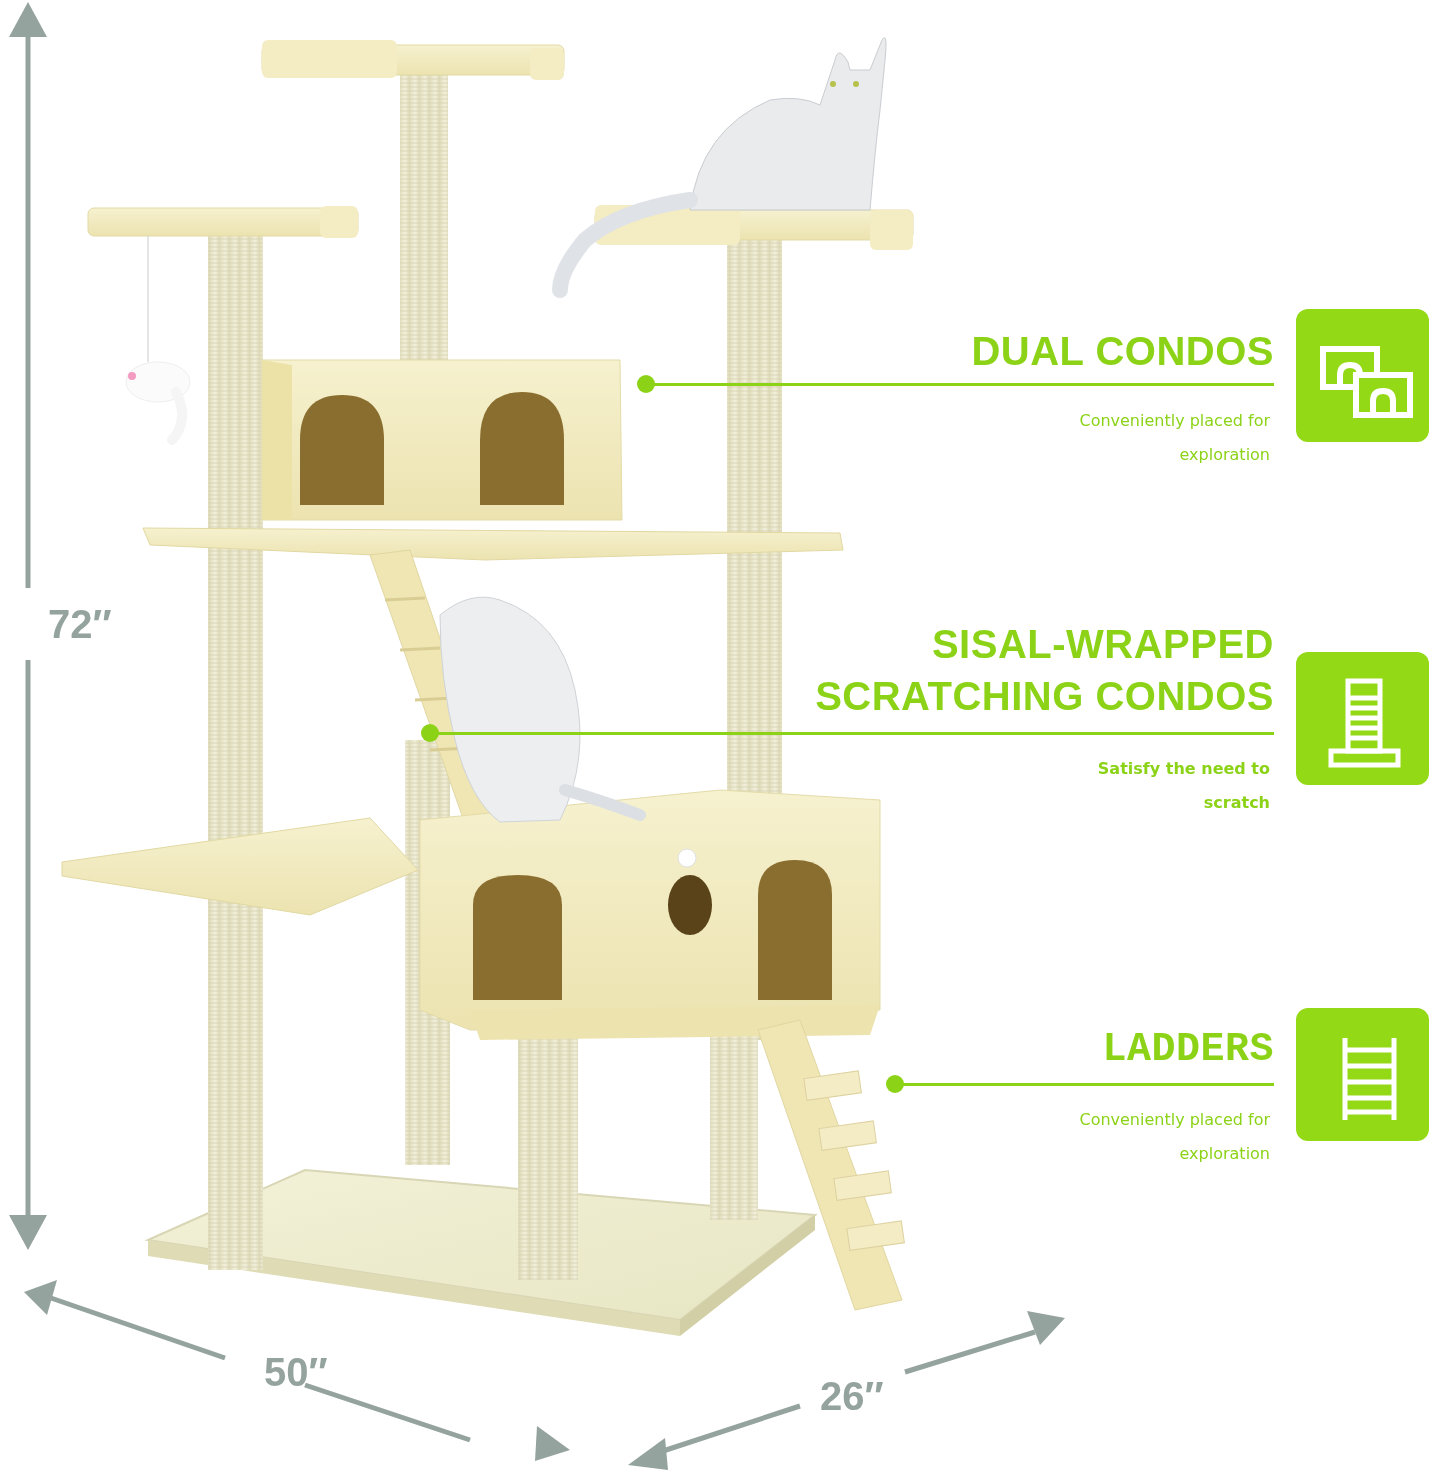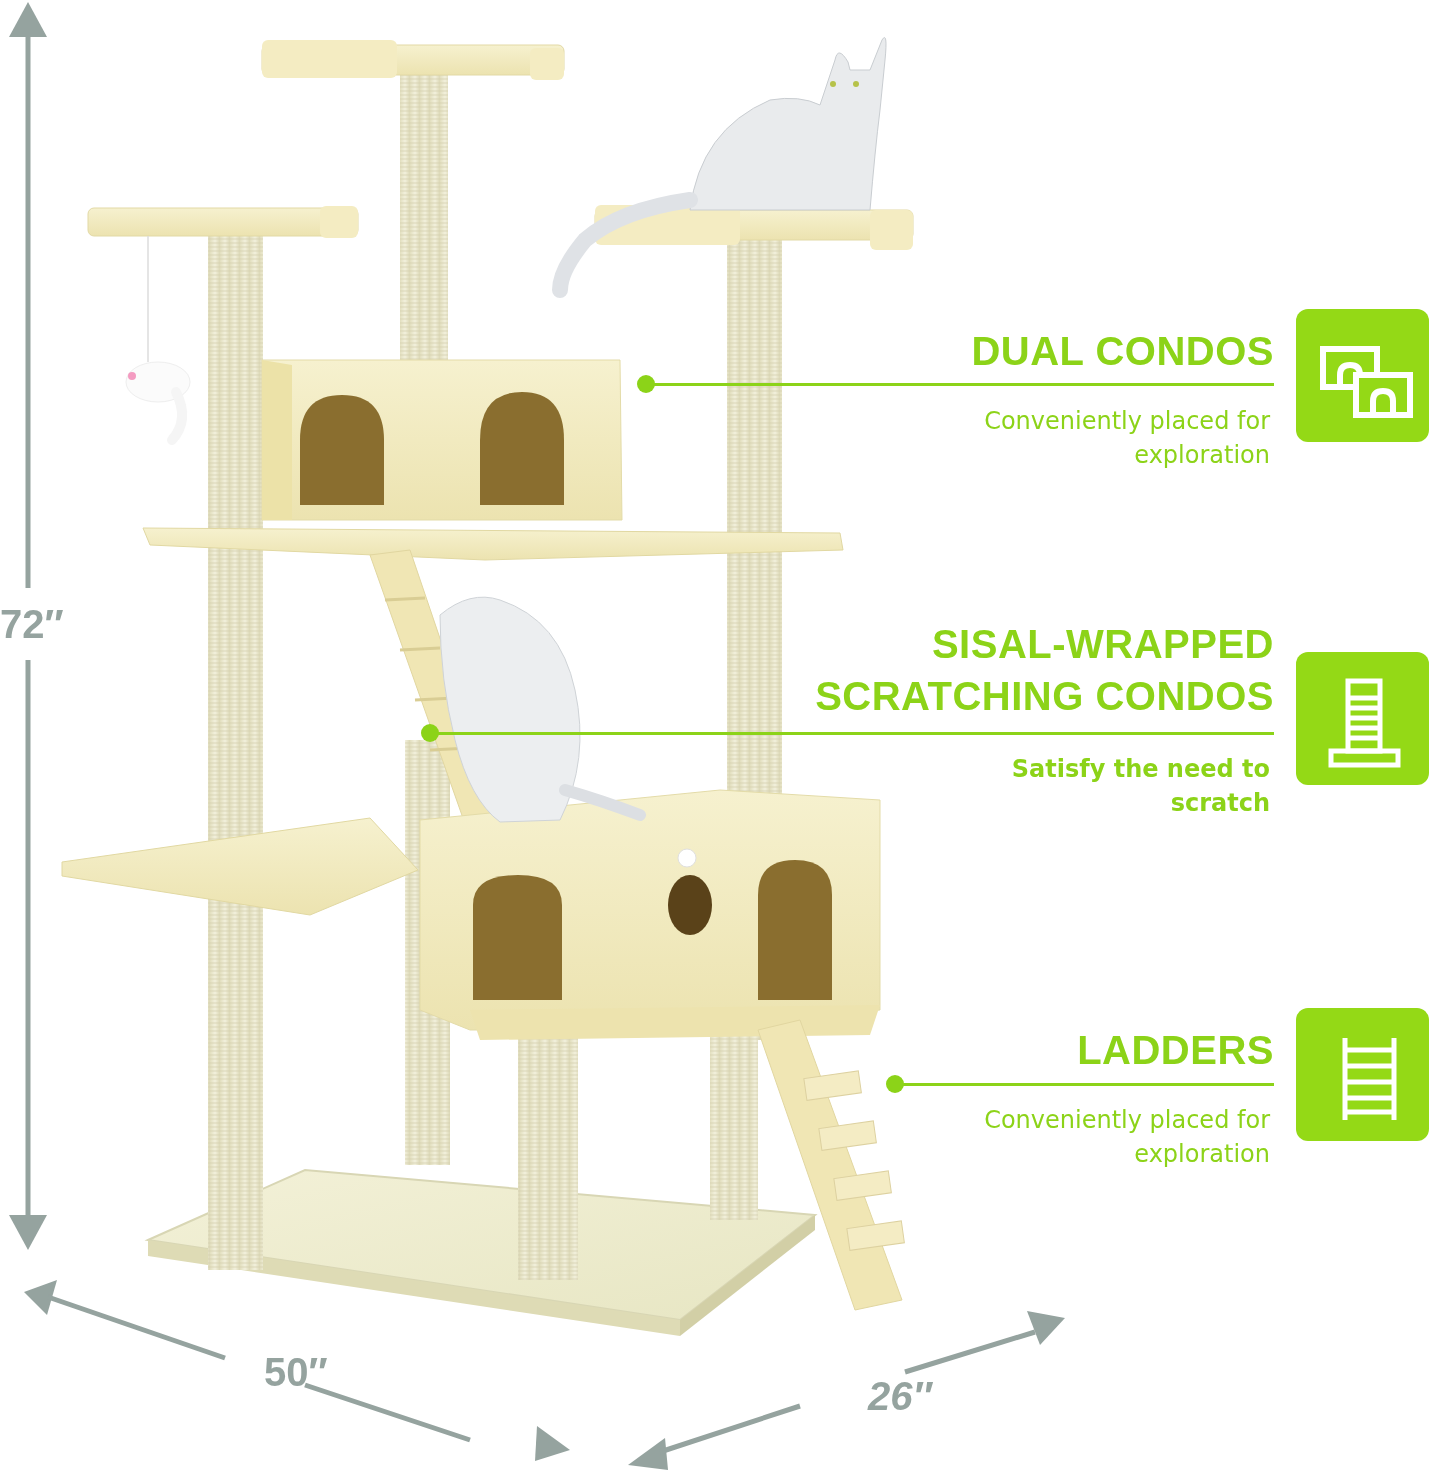--- a/index.html
+++ b/index.html
@@ -5,21 +5,21 @@
   html, body { margin:0; padding:0; background:#ffffff; }
   body { width:1434px; height:1477px; position:relative; overflow:hidden; font-family:"DejaVu Sans", sans-serif; }
   .scene { position:absolute; left:0; top:0; width:1434px; height:1477px; }
   .feature-title {
     position:absolute; right:160px; text-align:right; color:#8cd318;
     font-family:"Liberation Sans", sans-serif; font-weight:bold; font-size:40px; line-height:46px; letter-spacing:0.5px;
     white-space:nowrap;
   }
   .feature-desc {
     position:absolute; right:164px; text-align:right; color:#8cd318;
-    font-family:"DejaVu Sans", sans-serif; font-size:24px; line-height:34px; white-space:pre-line;
+    font-family:"DejaVu Sans", sans-serif; font-size:16px; line-height:34px; white-space:pre-line;
   }
   .callout-line { position:absolute; height:3px; background:#8cd318; }
   .callout-dot { position:absolute; width:18px; height:18px; border-radius:50%; background:#8cd318; }
   .icon-tile { position:absolute; width:133px; height:133px; border-radius:12px; background:#94d916; }
   .icon-tile svg { width:133px; height:133px; display:block; }
   .dim-label {
     position:absolute; color:#95a39f; font-family:"Liberation Sans", sans-serif; font-weight:bold;
     font-size:40px; line-height:40px; white-space:nowrap;
   }
 </style>
@@ -150,23 +150,23 @@
     <line x1="305" y1="1385" x2="470" y2="1440" stroke-width="5"></line>
     <polygon points="500,1452 467,1428 465,1463" stroke="none" transform="translate(70 -2)"></polygon>
 
     <polygon points="628,1465 665,1438 668,1470" stroke="none"></polygon>
     <line x1="660" y1="1452" x2="800" y2="1406" stroke-width="5"></line>
     <line x1="905" y1="1372" x2="1035" y2="1332" stroke-width="5"></line>
     <polygon points="1065,1318 1027,1311 1040,1345" stroke="none"></polygon>
   </g>
 </svg>
 
-<div class="dim-label" style="left:0; top:604px;">72″</div>
+<div class="dim-label" style="left:0; top:604px;padding-left:48px;">72″</div>
 <div class="dim-label" style="left:264px; top:1352px;">50″</div>
-<div class="dim-label" style="left:868px; top:1376px;font-style:italic;">26″</div>
+<div class="dim-label" style="left:820px; top:1376px;">26″</div>
 
 <div class="feature-title" style="top:328px;">DUAL CONDOS</div>
 <div class="callout-dot" style="left:637px; top:375px;"></div>
 <div class="callout-line" style="left:650px; top:383px; width:624px;"></div>
 <div class="feature-desc" style="top:404px;">Conveniently placed for
 exploration</div>
 <div class="icon-tile" style="left:1296px; top:309px;">
   <svg viewBox="0 0 133 133" xmlns="http://www.w3.org/2000/svg">
     <g fill="none" stroke="#ffffff" stroke-width="6">
       <rect x="27" y="40" width="54" height="38"></rect>
@@ -190,21 +190,21 @@
       <line x1="52" y1="46" x2="84" y2="46"></line>
       <line x1="52" y1="56" x2="84" y2="56"></line>
       <line x1="52" y1="66" x2="84" y2="66"></line>
       <line x1="52" y1="76" x2="84" y2="76"></line>
       <line x1="52" y1="86" x2="84" y2="86"></line>
       <rect x="35" y="99" width="67" height="14"></rect>
     </g>
   </svg>
 </div>
 
-<div class="feature-title" style="top:1027px;">LADDERS</div>
+<div class="feature-title" style="top:1027px;font-family:Liberation Mono, monospace;">LADDERS</div>
 <div class="callout-dot" style="left:886px; top:1075px;"></div>
 <div class="callout-line" style="left:899px; top:1083px; width:375px;"></div>
 <div class="feature-desc" style="top:1103px;">Conveniently placed for
 exploration</div>
 <div class="icon-tile" style="left:1296px; top:1008px;">
   <svg viewBox="0 0 133 133" xmlns="http://www.w3.org/2000/svg">
     <g fill="none" stroke="#ffffff" stroke-width="5">
       <line x1="49" y1="30" x2="49" y2="112"></line>
       <line x1="98" y1="30" x2="98" y2="112"></line>
       <line x1="49" y1="42" x2="98" y2="42"></line>

